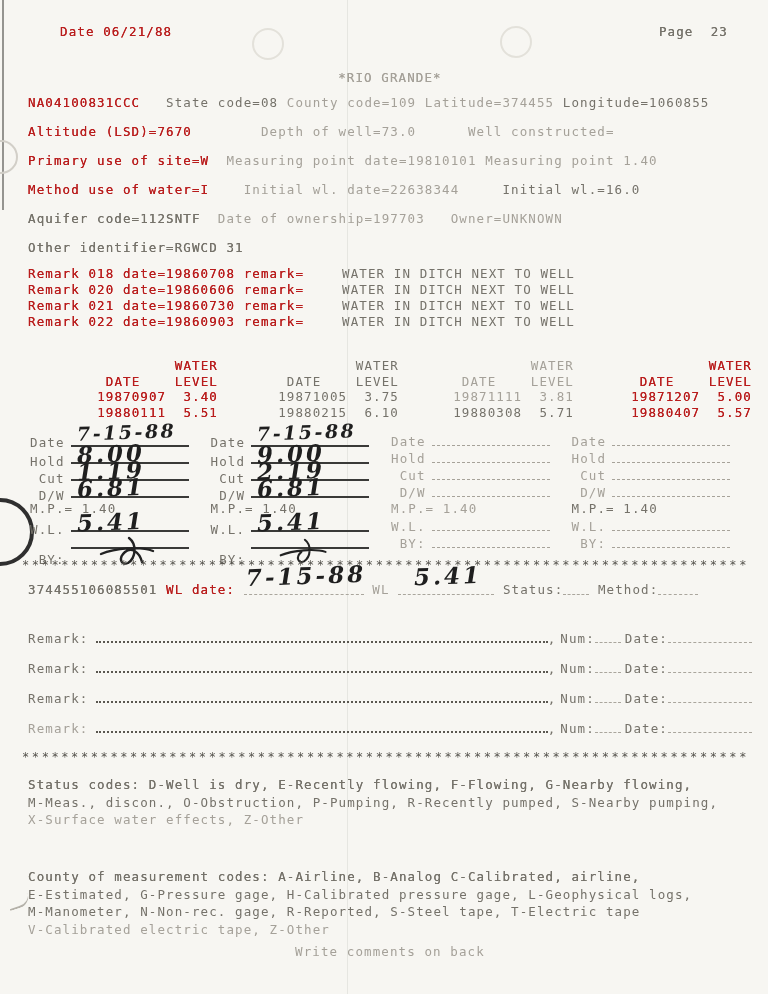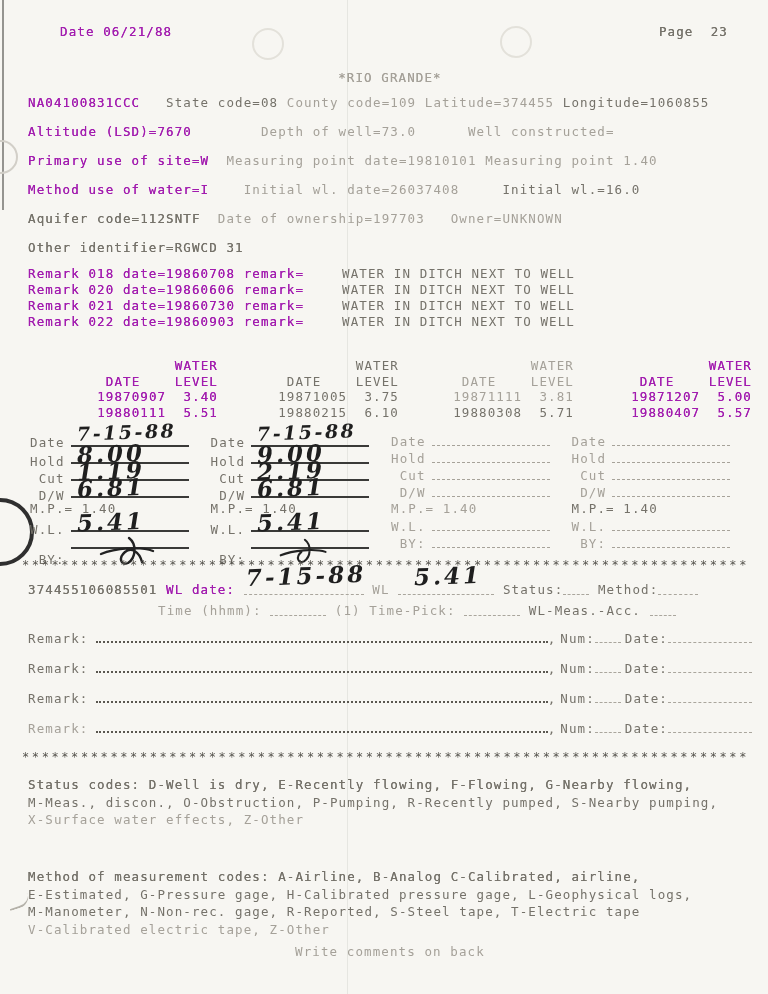--- a/index.html
+++ b/index.html
@@ -1,20 +1,20 @@
 <!DOCTYPE html>
 <html><head>
 <meta charset="utf-8">
 <style>
   html,body{margin:0;padding:0;}
   body{width:768px;height:994px;background:#e9e7e2;}
   .page{position:relative;width:768px;height:994px;background:#f7f6f2;overflow:hidden;
         font-family:"DejaVu Sans Mono","Liberation Mono",monospace;font-size:12.5px;color:#45433d;}
   .mono{white-space:pre;letter-spacing:1.1px;}
-  .tone-ink{color:#a21caf;}
+  .tone-ink{color:#b91c1c;}
   .tone-mid{color:#75726a;}
   .tone-faint{color:#a5a199;}
   .sec{position:absolute;left:28px;right:16px;}
   .soft{text-shadow:0 0 .6px currentColor;}
 
   
   .crease{position:absolute;top:0;bottom:0;left:347px;width:1px;background:rgba(90,88,82,.10);}
   .edge-dark{position:absolute;left:2px;top:0;width:2px;height:210px;background:rgba(70,68,64,.55);}
   .punch{position:absolute;border-radius:50%;border:2px solid #e3e1da;background:transparent;}
   .punch-a{left:252px;top:28px;width:28px;height:28px;}
@@ -91,21 +91,21 @@
   </div>
 
   <div class="sec" style="top:70px;text-align:center;">
     <span class="mono tone-faint soft">*RIO GRANDE*</span>
   </div>
 
   <div class="sec" style="top:88px;line-height:29px;">
     <div class="mono"><span class="tone-ink soft">NA04100831CCC</span><span class="tone-mid">   State code=08 </span><span class="tone-faint">County code=109 Latitude=374455 </span><span class="tone-mid">Longitude=1060855</span></div>
     <div class="mono"><span class="tone-ink soft">Altitude (LSD)=7670</span><span class="tone-faint">        Depth of well=73.0</span><span class="tone-faint">      Well constructed=</span></div>
     <div class="mono"><span class="tone-ink soft">Primary use of site=W</span><span class="tone-faint">  Measuring point date=19810101 Measuring point 1.40</span></div>
-    <div class="mono"><span class="tone-ink soft">Method use of water=I</span><span class="tone-faint">    Initial wl. date=26037408</span><span class="tone-mid">     Initial wl.=16.0</span></div>
+    <div class="mono"><span class="tone-ink soft">Method use of water=I</span><span class="tone-faint">    Initial wl. date=22638344</span><span class="tone-mid">     Initial wl.=16.0</span></div>
     <div class="mono"><span class="tone-mid soft">Aquifer code=112SNTF</span><span class="tone-faint">  Date of ownership=197703</span><span class="tone-faint">   Owner=UNKNOWN</span></div>
     <div class="mono"><span class="tone-mid soft">Other identifier=RGWCD 31</span></div>
   </div>
 
   <div class="sec" style="top:266px;">
     <div class="rem-line">
         <span class="mono tone-ink soft">Remark 018 date=19860708 remark=</span>
         <span class="mono tone-mid rem-text">WATER IN DITCH NEXT TO WELL</span>
       </div>
     <div class="rem-line">
@@ -195,23 +195,20 @@
       <div class="frow"><span class="flbl tone-faint"> BY:</span><span class="fline fl-faint"></span></div>
     </div>
   </div>
 
   <div class="sec sep mono" style="top:558px;left:22px;">*******************************************************************************************</div>
 
   <div class="sec" style="top:582px;">
     <div class="wle-row mono">
       <span class="tone-mid soft">374455106085501</span><span class="tone-ink soft"> </span><span class="tone-ink soft">WL date:</span><span> </span><span class="wle-hw"><span class="blank w120 b-dash"></span><span class="hw hw-big" style="position:absolute;left:2px;top:-20px;">7-15-88</span></span><span class="tone-faint"> </span><span class="tone-faint">WL</span><span> </span><span class="wle-hw"><span class="blank w96 b-dash"></span><span class="hw hw-big" style="position:absolute;left:16px;top:-20px;">5.41</span></span><span class="tone-mid"> </span><span class="tone-mid">Status:</span><span class="blank w26 b-dash"></span><span class="tone-mid"> </span><span class="tone-mid">Method:</span><span class="blank w40 b-dash"></span>
     </div>
-    <div class="wle-row mono" style="margin-top:6px;margin-left:130px;">
-      <span class="tone-faint">Time (hhmm):</span><span> </span><span class="blank w56 b-dash"></span><span class="tone-faint"> </span><span class="tone-faint">(1) Time-Pick:</span><span> </span><span class="blank w56 b-dash"></span><span class="tone-mid"> </span><span class="tone-mid">WL-Meas.-Acc.</span><span> </span><span class="blank w26 b-dash"></span>
-    </div>
   </div>
 
   <div class="sec" style="top:630px;">
     <div class="rrow">
         <span class="mono tone-mid">Remark:</span>
         <span class="dotline"></span>
         <span class="mono tone-mid">,</span>
         <span class="rr-right mono tone-mid">Num:</span>
         <span class="blank w26 b-dash"></span>
         <span class="rr-right mono tone-mid">Date:</span>
@@ -248,21 +245,21 @@
 
   <div class="sec sep mono" style="top:750px;left:22px;">*******************************************************************************************</div>
 
   <div class="sec codes" style="top:776px;">
     <div class="mono tone-mid soft">Status codes: D-Well is dry, E-Recently flowing, F-Flowing, G-Nearby flowing,</div>
     <div class="mono tone-mid">M-Meas., discon., O-Obstruction, P-Pumping, R-Recently pumped, S-Nearby pumping,</div>
     <div class="mono tone-faint">X-Surface water effects, Z-Other</div>
   </div>
 
   <div class="sec codes" style="top:868px;">
-    <div class="mono tone-mid soft">Method of measurement codes: A-Airline, B-Analog C-Calibrated, airline,</div>
+    <div class="mono tone-mid soft">County of measurement codes: A-Airline, B-Analog C-Calibrated, airline,</div>
     <div class="mono tone-mid">E-Estimated, G-Pressure gage, H-Calibrated pressure gage, L-Geophysical logs,</div>
     <div class="mono tone-mid">M-Manometer, N-Non-rec. gage, R-Reported, S-Steel tape, T-Electric tape</div>
     <div class="mono tone-faint">V-Calibrated electric tape, Z-Other</div>
   </div>
 
   <div class="sec foot" style="top:944px;">
     <span class="mono tone-faint">Write comments on back</span>
   </div>
 
 </div>

